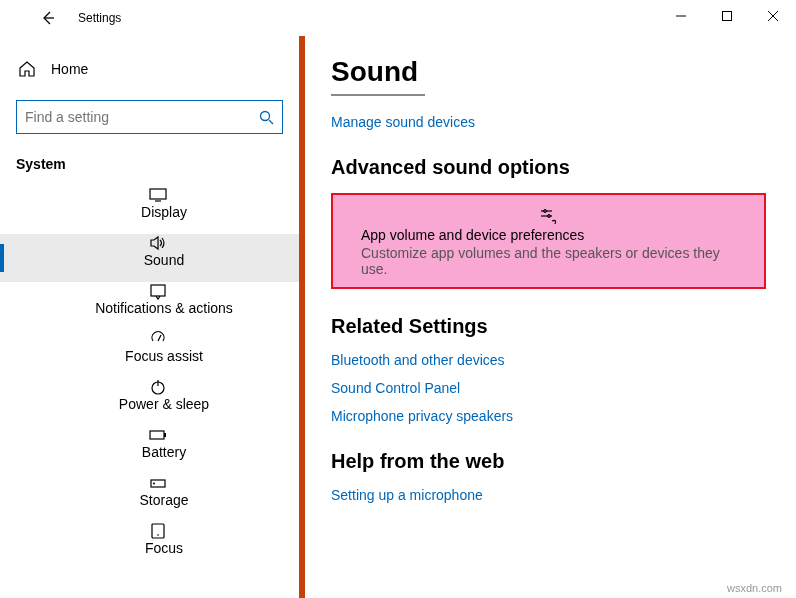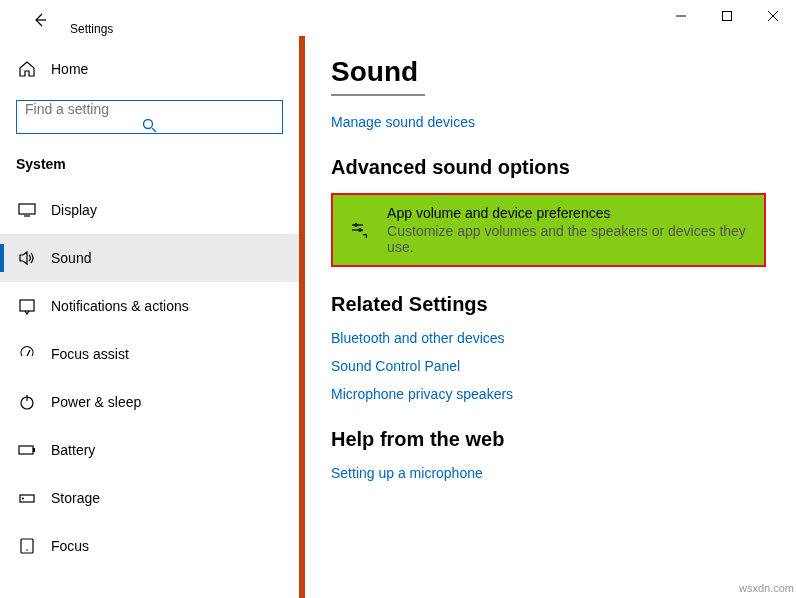--- a/index.html
+++ b/index.html
@@ -11,23 +11,23 @@
     body {
       background: #fff;
       width: 796px;
       height: 598px;
       overflow: hidden;
       position: relative;
       font-size: 14px;
     }
     .titlebar {
       display: flex;
-      align-items: flex-end;
+      align-items: center;
       height: 36px;
-      padding-left: 24px;
+      padding-left: 32px;
     }
     .back-btn {
       width: 32px;
       height: 32px;
       display: flex;
       align-items: center;
       justify-content: center;
       cursor: pointer;
     }
     .title {
@@ -75,21 +75,20 @@
     .home-row .lbl { margin-left: 13px; }
     .searchbox {
       margin-top: 12px;
       margin-right: 16px;
       border: 1.5px solid #0067b8;
       height: 34px;
       display: flex;
       align-items: center;
       padding: 0 8px;
       justify-content: space-between;
-      flex-direction: column;
     }
     .searchbox input {
       border: none;
       outline: none;
       font-size: 14px;
       width: 100%;
       color: #555;
       background: transparent;
     }
     .searchbox .sicon { color: #0067b8; }
@@ -100,20 +99,21 @@
       margin-bottom: 14px;
     }
     .navlist { margin-left: -16px; }
     .nav-item {
       display: flex;
       align-items: center;
       height: 48px;
       padding-left: 16px;
       cursor: pointer;
       position: relative;
+      flex-direction: column;
     }
     .nav-item.active {
       background: #eaeaea;
     }
     .nav-item.active::before {
       content: "";
       position: absolute;
       left: 0;
       top: 10px;
       bottom: 10px;
@@ -151,39 +151,40 @@
       margin-bottom: 12px;
     }
     .section-h {
       font-size: 20px;
       font-weight: 600;
       margin-top: 26px;
       margin-bottom: 14px;
     }
     .card {
       border: 2.5px solid #e81123;
-      background: #84cc16;
+      background: #f9a8d4;
       padding: 10px 14px;
       display: flex;
       align-items: center;
       margin-right: 30px;
       cursor: pointer;
+      flex-direction: column;
     }
     .card .icn {
       width: 28px;
       display: flex;
       justify-content: center;
     }
     .card .texts { margin-left: 14px; }
     .card .t1 { font-size: 14px; }
     .card .t2 { font-size: 14px; color: #555; margin-top: 2px; }
     .watermark {
       position: absolute;
       bottom: 4px;
-      right: 2px;
+      right: 14px;
       font-size: 11px;
       color: #999;
       margin-top: 12px;
     }
     svg { display: block; }
   </style>
 </head>
 <body>
 
 <div class="titlebar">

